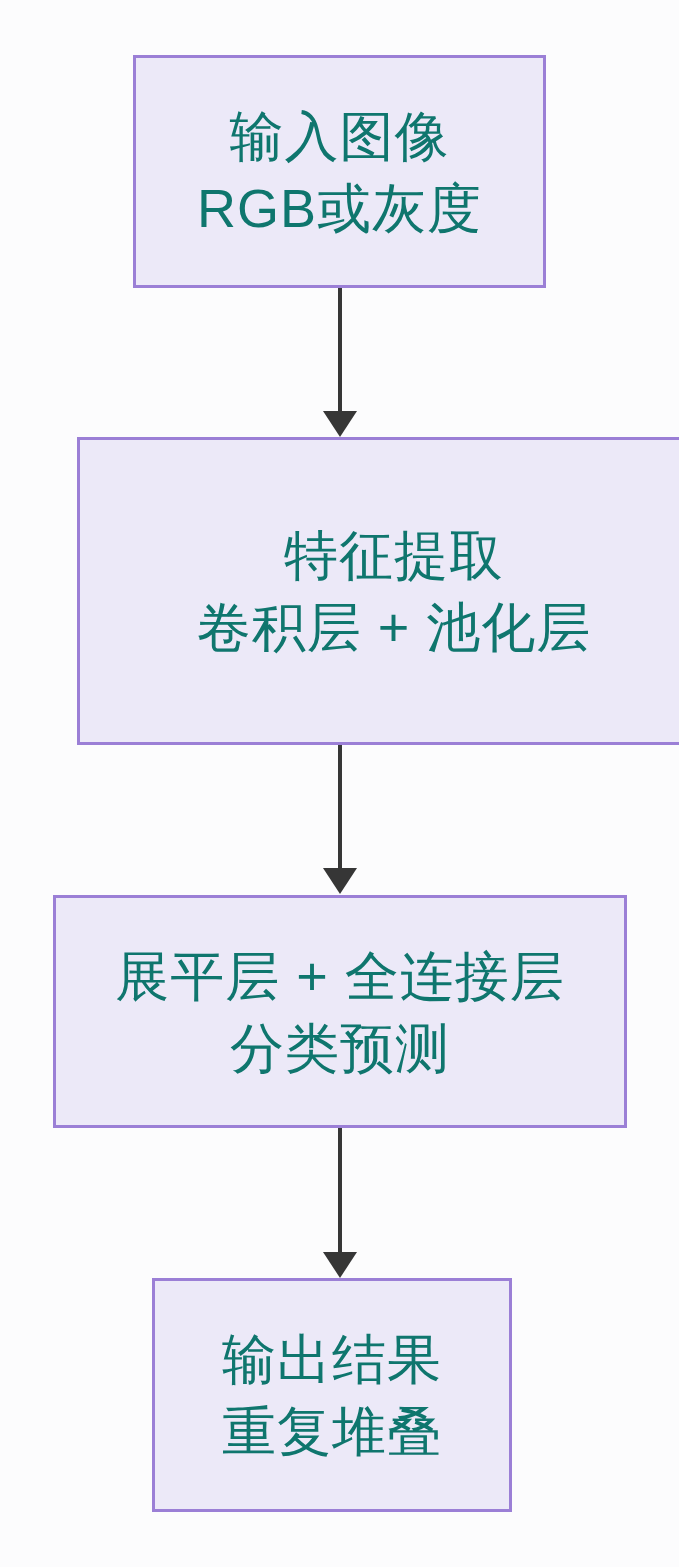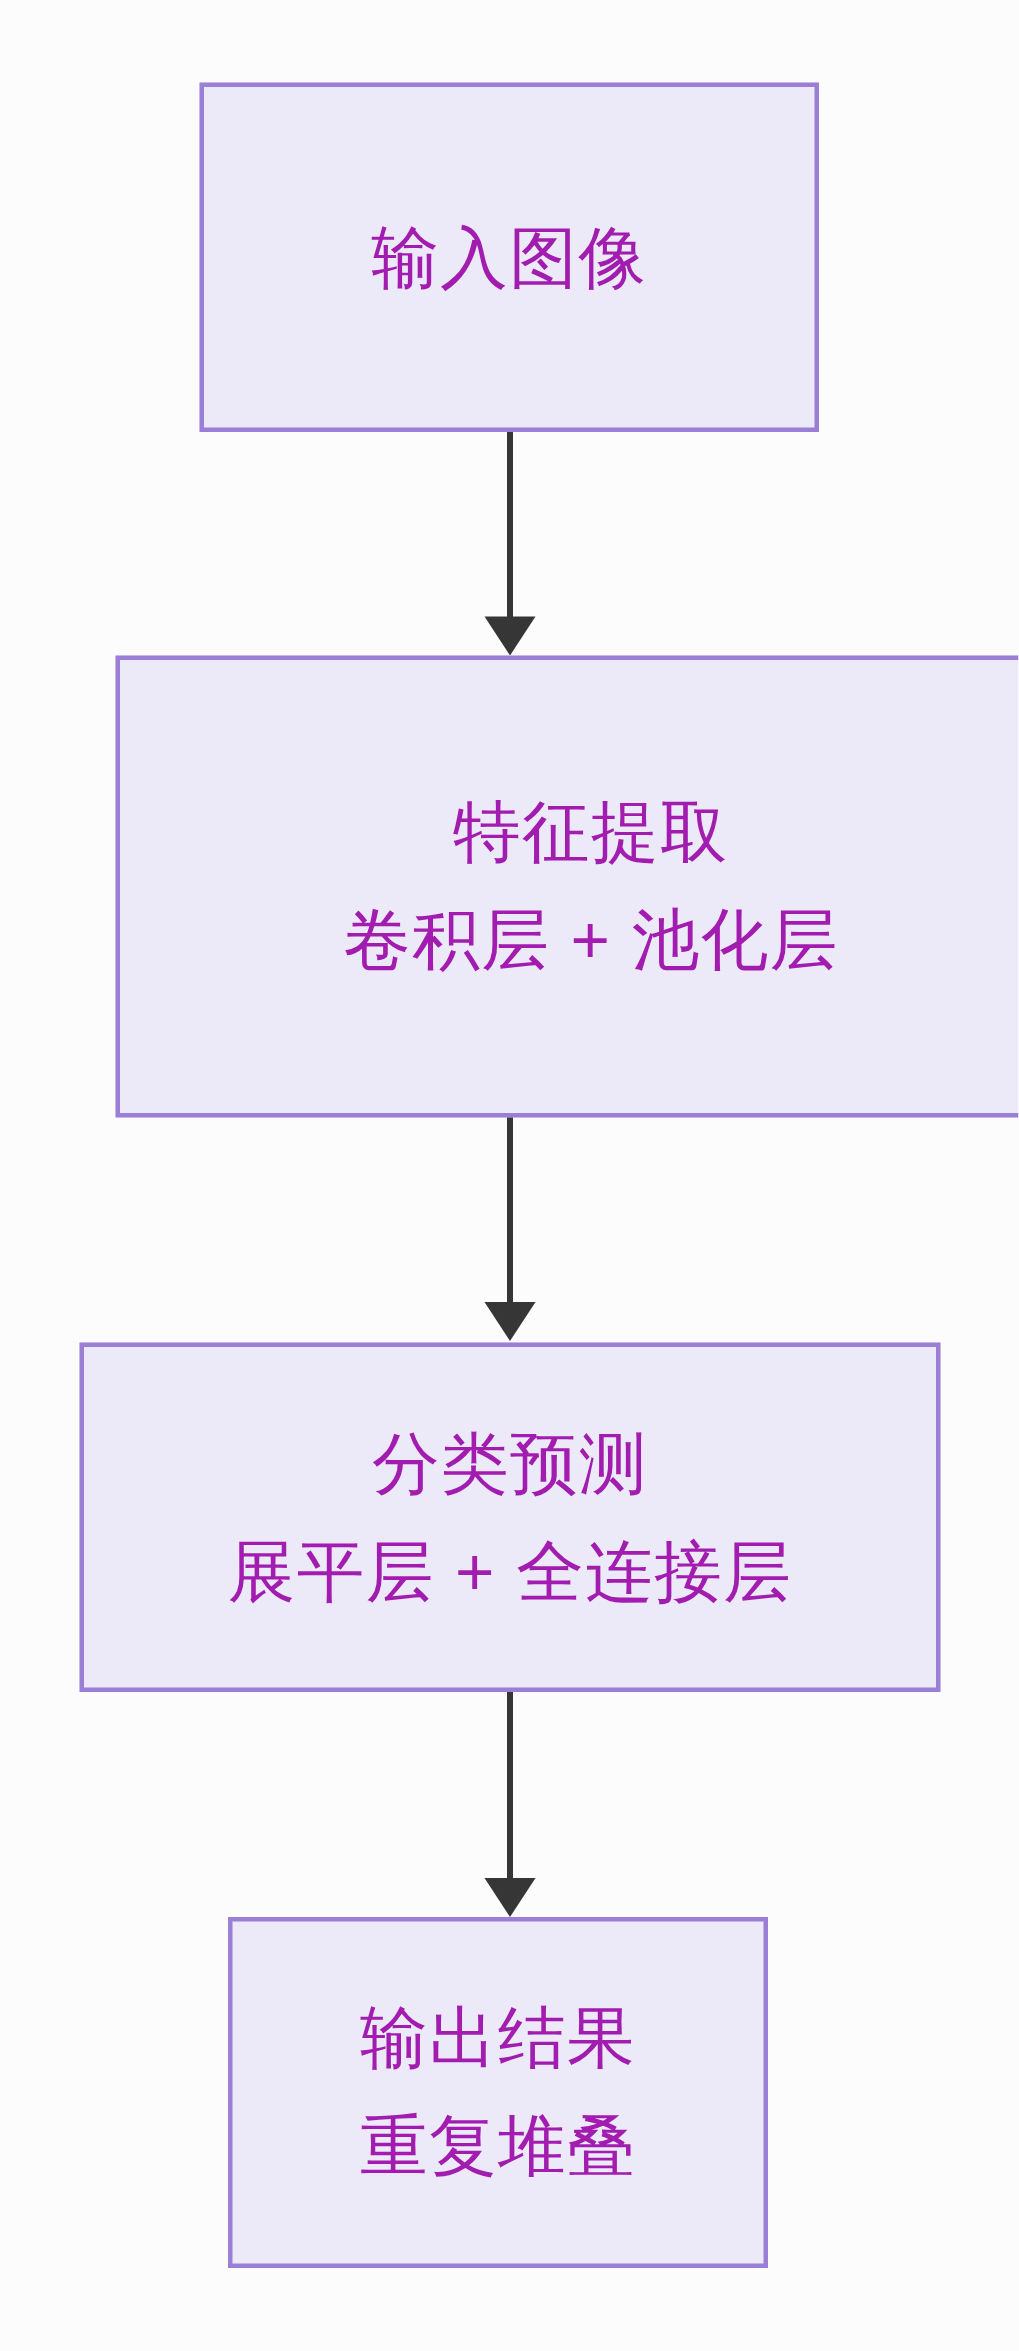--- a/index.html
+++ b/index.html
@@ -20,22 +20,22 @@
     box-sizing: border-box;
     background: #ece9f8;
     border: 3px solid #9b7fd6;
     display: flex;
     flex-direction: column;
     align-items: center;
     justify-content: center;
     text-align: center;
   }
   .node .line {
-    color: #a21caf;
-    font-size: 45px;
+    color: #0f766e;
+    font-size: 54px;
     line-height: 72px;
     white-space: nowrap;
     letter-spacing: 1px;
   }
   #node-input    { left: 133px; top:   55px; width: 413px; height: 233px; }
   #node-feature  { left:  77px; top:  437px; width: 634px; height: 308px; }
   #node-classify { left:  53px; top:  895px; width: 574px; height: 233px; }
   #node-output   { left: 152px; top: 1278px; width: 360px; height: 234px; }
 
   .arrow {
@@ -65,40 +65,41 @@
   #arrow-3 .shaft { top: 1128px; height: 125px; }
   #arrow-3 .head  { top: 1252px; }
 </style>
 </head>
 <body>
 
 <div class="canvas">
 
   <div class="node" id="node-input">
     <div class="line">输入图像</div>
+    <div class="line">RGB或灰度</div>
   </div>
 
   <div class="arrow" id="arrow-1">
     <div class="shaft"></div>
     <div class="head"></div>
   </div>
 
   <div class="node" id="node-feature">
     <div class="line">特征提取</div>
     <div class="line">卷积层 + 池化层</div>
   </div>
 
   <div class="arrow" id="arrow-2">
     <div class="shaft"></div>
     <div class="head"></div>
   </div>
 
   <div class="node" id="node-classify">
+    <div class="line">展平层 + 全连接层</div>
     <div class="line">分类预测</div>
-    <div class="line">展平层 + 全连接层</div>
   </div>
 
   <div class="arrow" id="arrow-3">
     <div class="shaft"></div>
     <div class="head"></div>
   </div>
 
   <div class="node" id="node-output">
     <div class="line">输出结果</div>
     <div class="line">重复堆叠</div>

